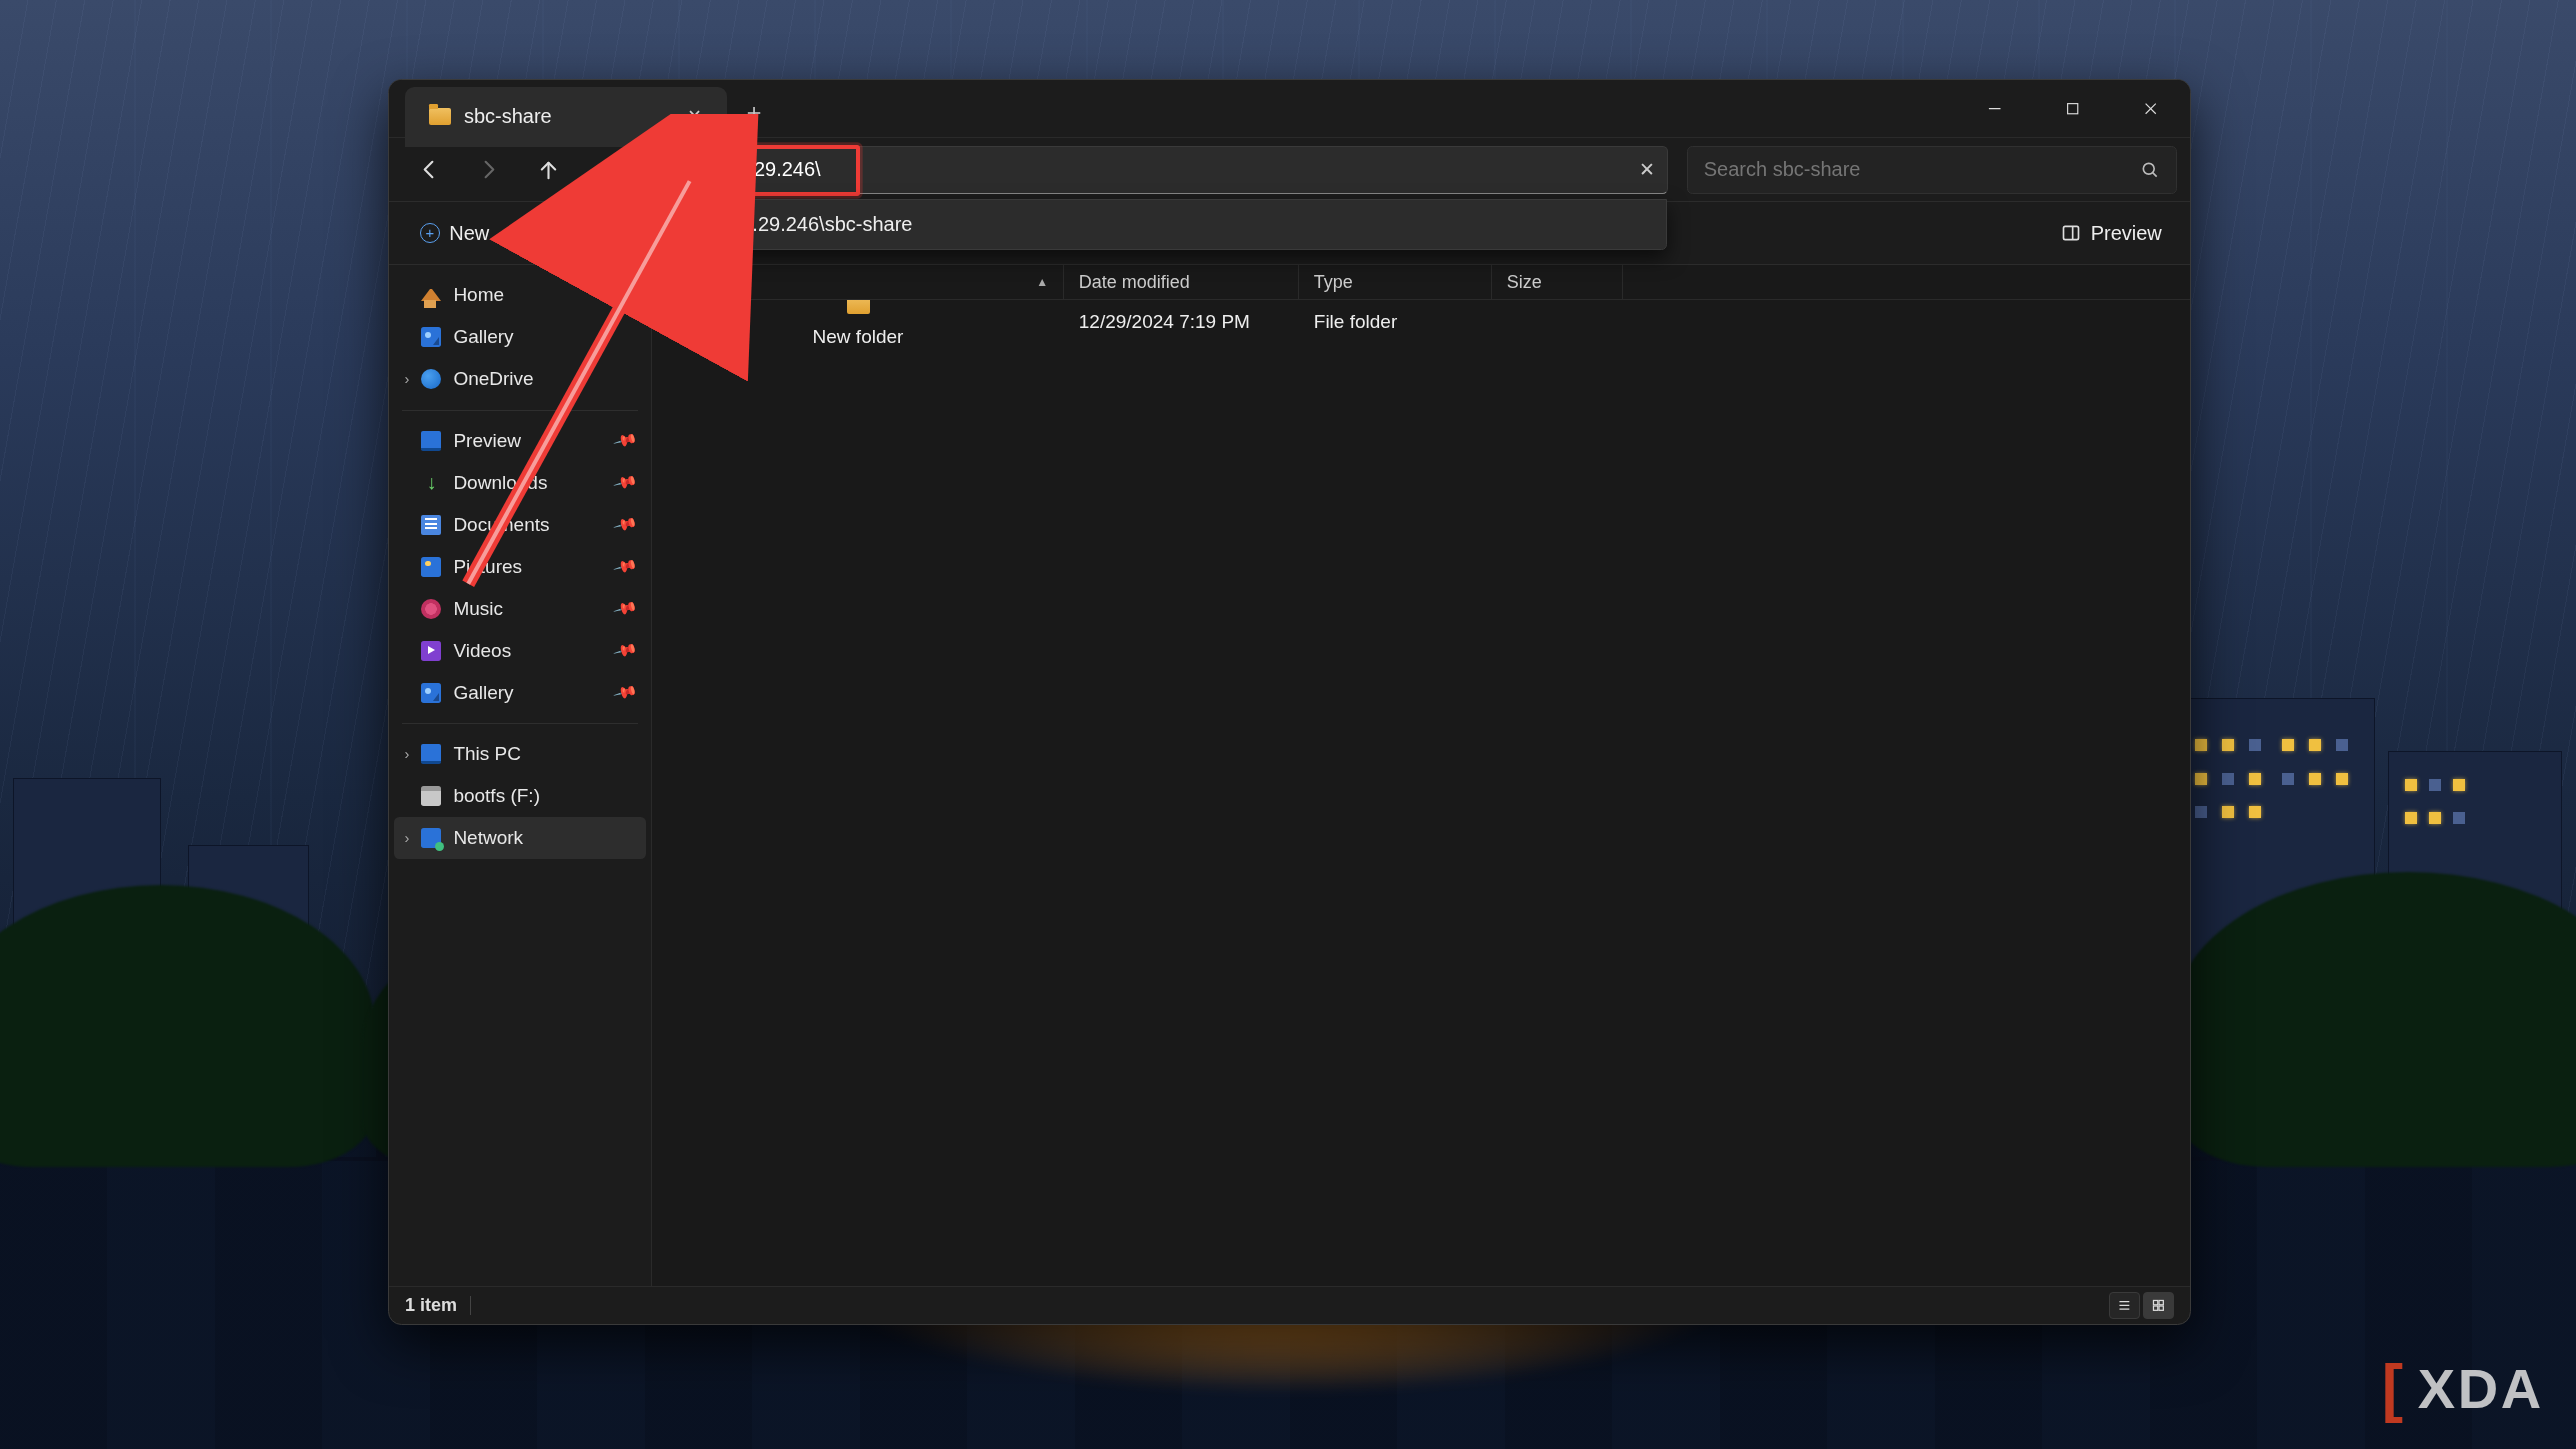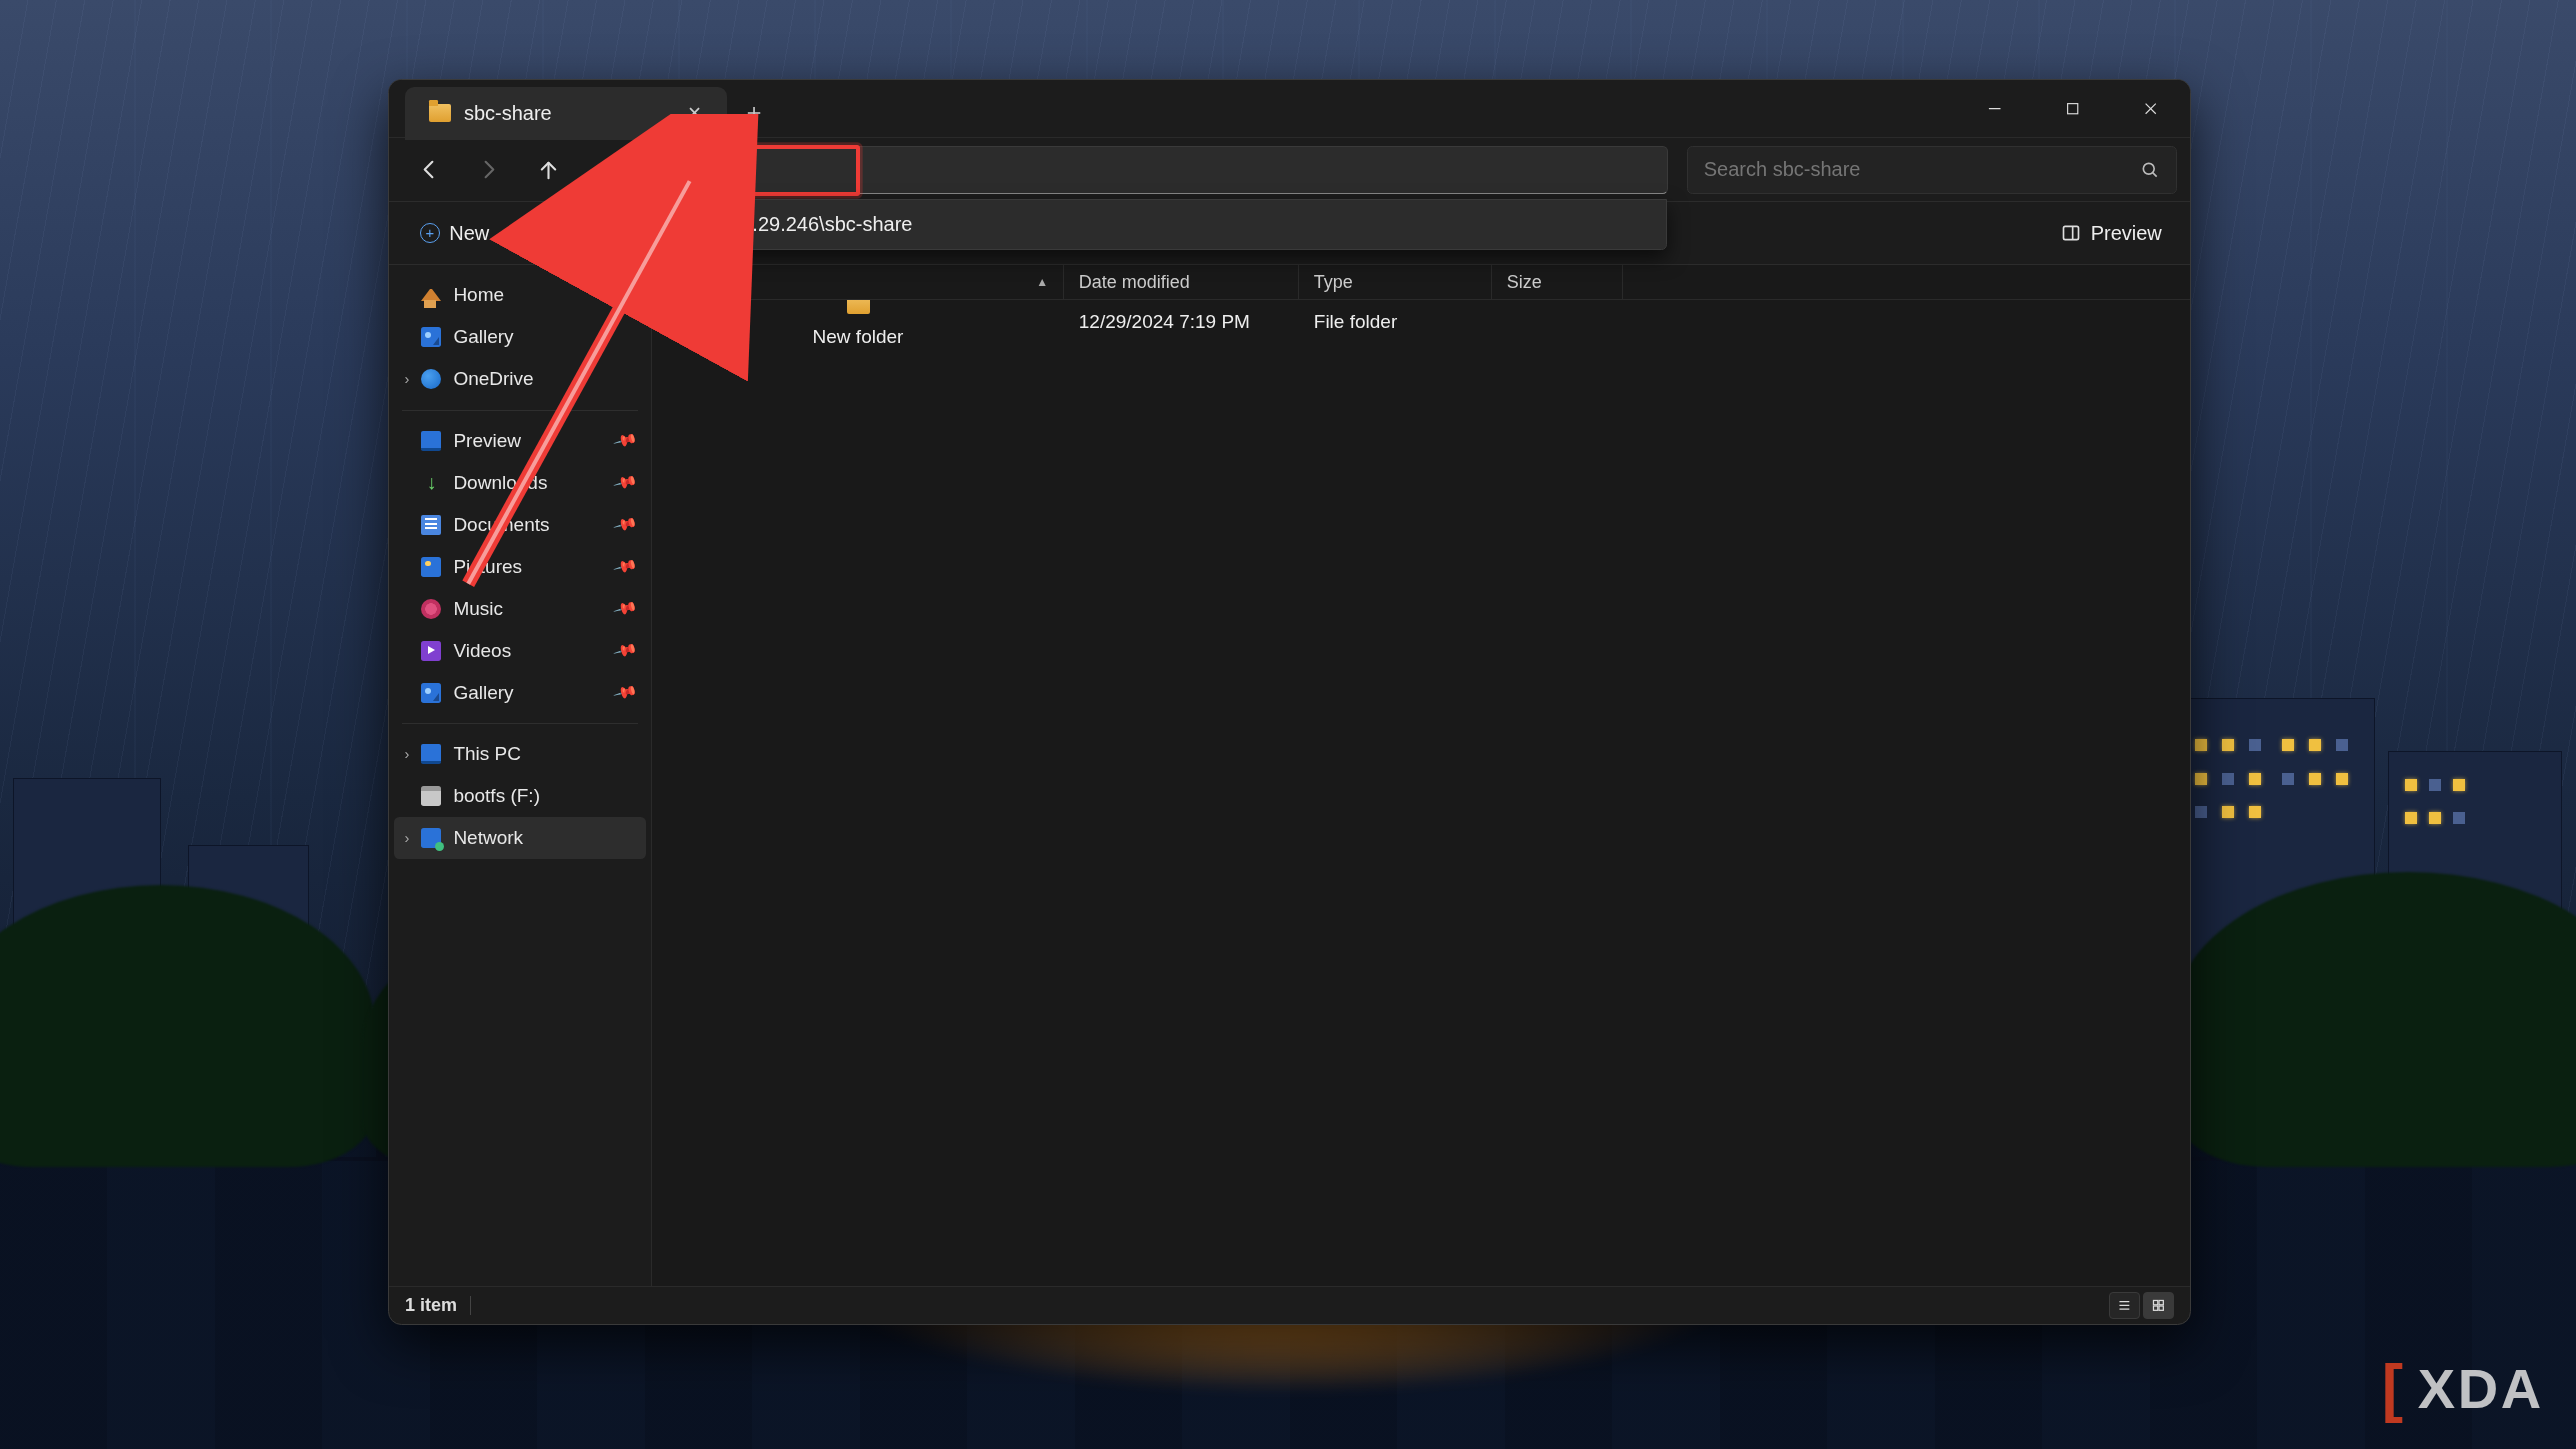--- a/index.html
+++ b/index.html
@@ -28,21 +28,21 @@
 
 .xda { position:absolute; right:32px; bottom:24px; display:flex; align-items:center; gap:12px; color:#e0e0e0; font-size:56px; font-weight:600; letter-spacing:2.7px; opacity:.85; }
 .xda .brk { color:#e04020; font-weight:700; font-size:64px; }
 
 
 .explorer { position:absolute; left:388px; top:79px; width:1803px; height:1246px;
   background:#1c1c1c; border:0.7px solid #3a3a3a; border-radius:13.4px; overflow:hidden; box-shadow:0 20px 54px rgba(0,0,0,.7); display:flex; flex-direction:column; color:#e8e8e8; }
 
 
 .titlebar { height:58px; display:flex; align-items:stretch; background:#1c1c1c; border-bottom:0.7px solid #2a2a2a; }
-.tab { display:flex; align-items:center; gap:13.4px; padding:0 19px 0 24px; background:#2c2c2c; border-top-left-radius:9.4px; border-top-right-radius:9.4px; margin:6.7px 0 0 16px; height:53px; min-width:322px; position:relative; }
+.tab { display:flex; align-items:center; gap:13.4px; padding:0 19px 0 24px; background:#2c2c2c; border-top-left-radius:9.4px; border-top-right-radius:9.4px; margin:6.7px 0 0 16px; height:60px; min-width:322px; position:relative; }
 .tab .fico { width:21.5px; height:17.4px; background:linear-gradient(#f0c060,#e0a030); border-radius:2px; position:relative; }
 .tab .fico::before { content:""; position:absolute; top:-4px; left:0; width:9.4px; height:5.4px; background:#e0a030; border-radius:1.3px 1.3px 0 0; }
 .tab .ttl { font-size:20px; color:#eee; }
 .tab .close { margin-left:auto; width:27px; height:27px; display:flex; align-items:center; justify-content:center; border-radius:4px; color:#ccc; font-size:17.4px; }
 .newtab { width:54px; display:flex; align-items:center; justify-content:center; color:#ccc; font-size:24px; margin-top:6.7px; }
 .winctl { margin-left:auto; display:flex; }
 .winctl > div { width:78px; display:flex; align-items:center; justify-content:center; color:#ddd; }
 .winctl svg { width:17.4px; height:17.4px; stroke:#ddd; stroke-width:1.6; fill:none; }
 
 
@@ -225,20 +225,21 @@
         </svg>
       </div>
     <div class="navbtn">
         <svg viewBox="0 0 24 24">
           <path d="M20 12a8 8 0 1 1-3-6.2"></path>
           <polyline points="20 4 20 9 15 9"></polyline>
         </svg>
       </div>
 
     <div class="addrwrap">
+      <input class="addrinput" value="\\192.168.29.246\" style="">
       <div class="addrclear">✕</div>
       <div class="highlight-box"></div>
       <div class="suggest">
         <div class="suggest-item">\\192.168.29.246\sbc-share</div>
       </div>
     </div>
 
     <div class="searchwrap">
       <input class="searchinput" placeholder="Search sbc-share" style="">
       <svg viewBox="0 0 24 24">

